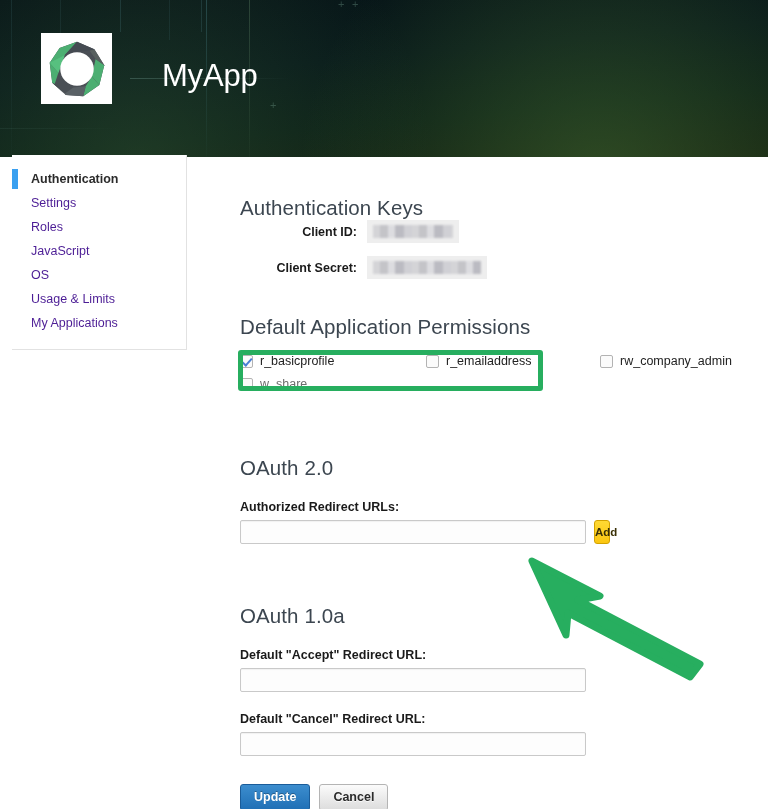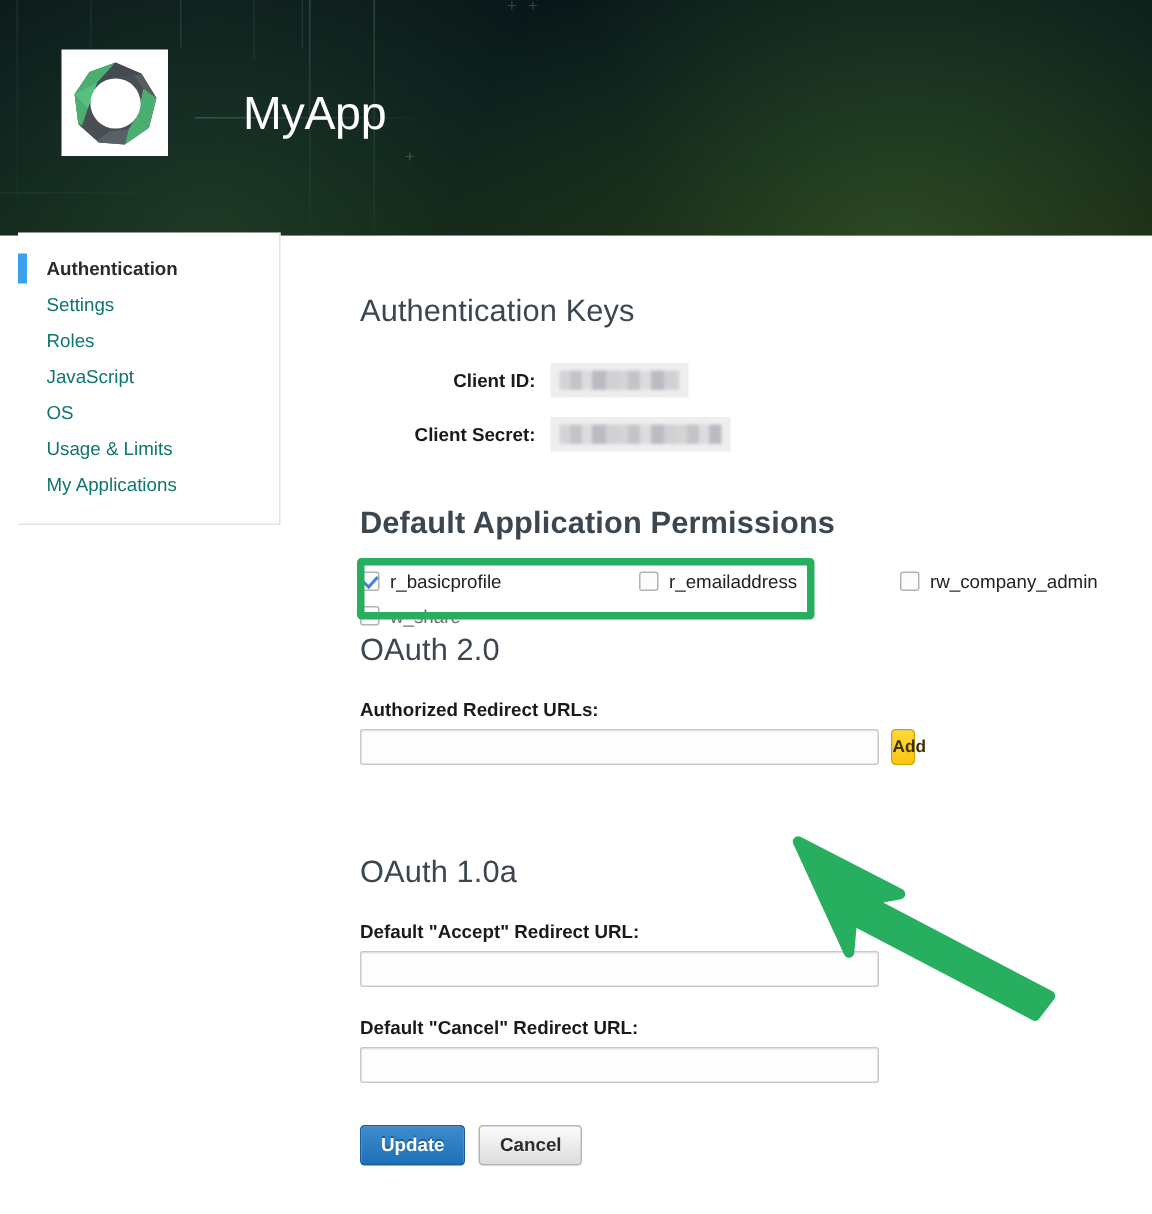--- a/index.html
+++ b/index.html
@@ -51,38 +51,38 @@
     background: #ffffff;
     border-right: 1px solid #e2e2e2;
     border-bottom: 1px solid #e2e2e2;
     padding: 12px 0 14px 0;
   }
   .nav-item {
     position: relative;
     height: 24px; line-height: 24px;
     padding-left: 19px;
     font-size: 12.5px;
-    color: #0f766e;
+    color: #4c1d95;
     white-space: nowrap;
   }
   .nav-item.active { color: #2b2b2b; font-weight: bold; }
   .nav-item.active::before {
     content: ""; position: absolute; left: 0; top: 2px;
     width: 6px; height: 20px; background: #3aa0f0;
   }
 
   
   .main { position: absolute; left: 240px; top: 196px; width: 520px; }
 
   .sec-head {
     font-size: 20.5px; font-weight: 300; color: #3c4650;
     letter-spacing: 0.1px; margin: 0; white-space: nowrap;
   }
 
-  .keys { margin-top: 22px; }
+  .keys { }
   .key-row { display: flex; align-items: center; margin-bottom: 13px; }
   .key-label {
     width: 127px; text-align: right; padding-right: 10px;
     font-size: 12.5px; font-weight: bold; color: #1a1a1a;
     white-space: nowrap;
   }
   .redact-wrap { background: #eeeeee; padding: 5px 6px; }
   .redact {
     height: 13px;
     background:
@@ -92,26 +92,26 @@
         #dcdce0 15px, #dcdce0 22px,
         #b9b9c0 22px, #b9b9c0 31px,
         #cfcfd4 31px, #cfcfd4 39px);
     filter: blur(1.1px);
     opacity: 0.95;
   }
   .redact.id { width: 80px; }
   .redact.secret { width: 108px; }
 
   
-  .perm-head { margin-top: 36px; font-weight: bold; }
+  .perm-head { margin-top: 36px; }
   .perm-grid {
     position: relative;
     margin-top: 15px;
   }
-  .perm-row { display: flex; height: 23px; align-items: center; }
+  .perm-row { display: flex; height: 23px; align-items: flex-start; }
   .perm-cell { display: flex; align-items: center; }
   .perm-cell.c1 { width: 186px; }
   .perm-cell.c2 { width: 174px; }
   .perm-cell.c3 { width: 160px; }
   .cb {
     width: 13px; height: 13px; margin-right: 7px;
     border: 1px solid #b3b3b3; background: #fbfbfb;
     border-radius: 2px; position: relative; flex: none;
   }
   .cb.checked::after {
@@ -127,21 +127,21 @@
     position: absolute;
     left: -2px; top: -4px;
     width: 305px; height: 41px;
     border: 5px solid #27ae5f;
     border-radius: 3px;
     background: transparent;
     pointer-events: none;
   }
 
   
-  .oauth2-head { }
+  .oauth2-head { margin-top: 56px; }
   .field-label {
     font-size: 12.5px; font-weight: bold; color: #1a1a1a;
     margin-top: 20px; margin-bottom: 6px; white-space: nowrap;
   }
   .input-row { display: flex; align-items: stretch; }
   .txt {
     width: 346px; height: 24px;
     border: 1px solid #c9c9c9; background: #fdfdfd;
     border-radius: 2px; font-size: 12px; padding: 0 6px;
     font-family: "Liberation Sans", sans-serif;

